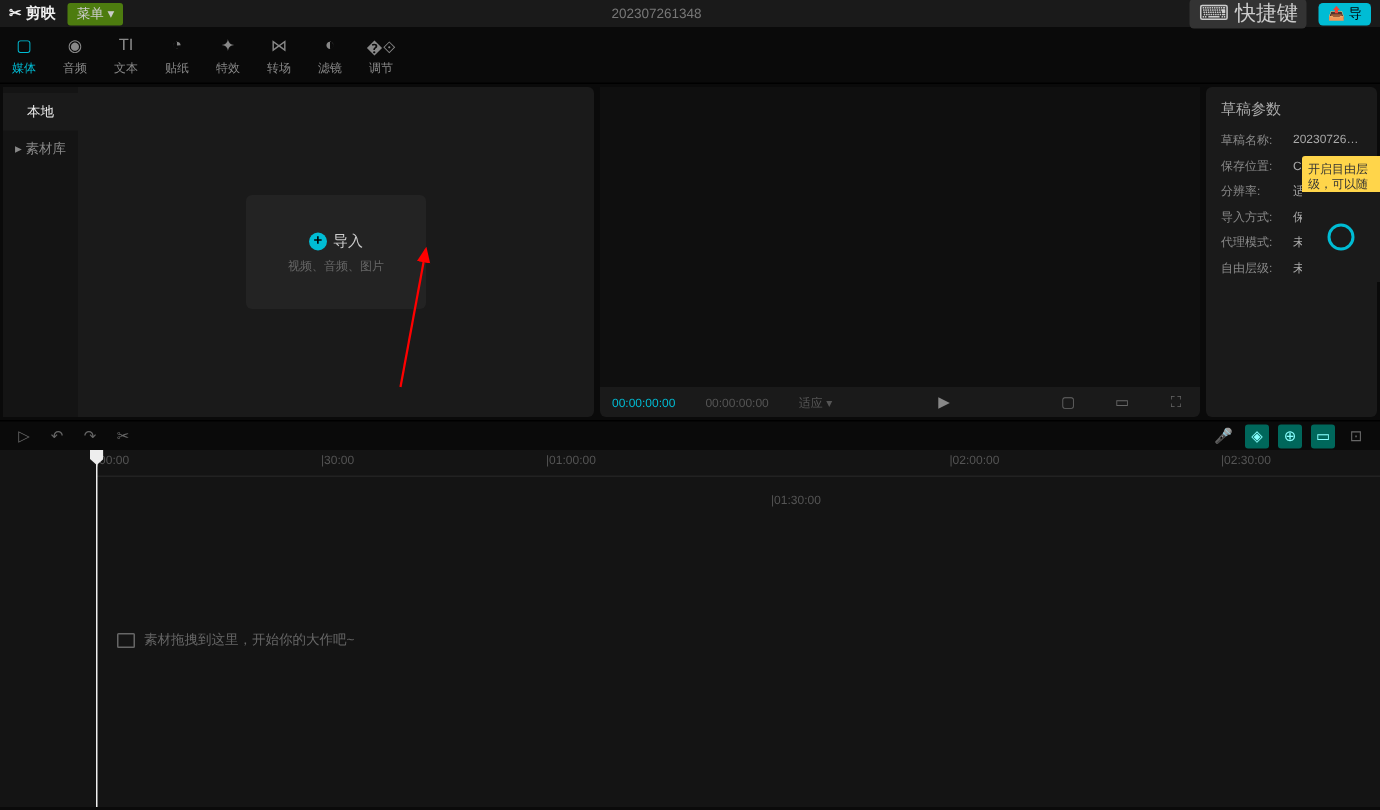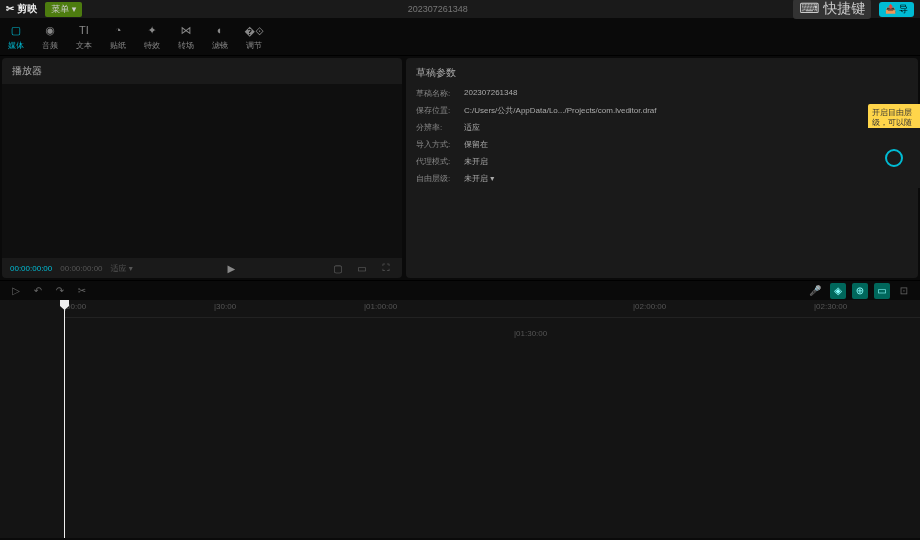--- a/index.html
+++ b/index.html
@@ -23,21 +23,21 @@
 .media-tab.active{color:#eee;background:#1a1a1a}
 .media-content{flex:1;display:flex;align-items:center;justify-content:center;position:relative}
 .import-box{width:120px;height:76px;background:#232323;border-radius:4px;display:flex;flex-direction:column;align-items:center;justify-content:center;gap:4px;cursor:pointer}
 .import-box .plus{width:12px;height:12px;background:#00bcd4;border-radius:50%;color:#000;display:flex;align-items:center;justify-content:center;font-size:10px;font-weight:bold}
 .import-box .main-txt{font-size:10px;color:#ccc;display:flex;align-items:center;gap:4px}
 .import-box .sub-txt{font-size:8px;color:#666}
 .arrow{position:absolute;pointer-events:none}
 .player-panel{width:400px;display:flex;flex-direction:column}
 .player-header{padding:6px 10px;font-size:10px;color:#aaa}
 .player-view{flex:1;background:#0f0f0f}
-.player-controls{height:20px;display:flex;align-items:center;padding:0 8px;gap:8px;color:#555;font-size:8px}
+.player-controls{height:20px;display:flex;align-items:center;padding:0 8px;gap:20px;color:#555;font-size:8px}
 .player-controls .time{}
 .player-controls .spacer{flex:1}
 .play-btn{cursor:pointer;font-size:10px;color:#888}
 .props-panel{flex:1;padding:8px 10px;font-size:9px;overflow:hidden}
 .props-panel .hdr{color:#aaa;font-size:10px;margin-bottom:8px}
 .prop-row{display:flex;margin-bottom:6px;color:#888}
 .prop-row .k{width:48px;color:#888;font-size:8px}
 .prop-row .v{flex:1;color:#aaa;font-size:8px;overflow:hidden;text-overflow:ellipsis;white-space:nowrap}
 .timeline-bar{height:20px;background:#0a0a0a;display:flex;align-items:center;padding:0 8px;gap:6px;border-top:1px solid #000}
 .tl-btn{width:16px;height:16px;display:flex;align-items:center;justify-content:center;color:#666;cursor:pointer;font-size:10px}
@@ -94,23 +94,45 @@
       <span class="ico">◐</span>
       <span class="lbl">滤镜</span>
     </div>
     <div class="tool-item">
       <span class="ico">�⟐</span>
       <span class="lbl">调节</span>
     </div>
   </div>
 
 <div class="main">
+  <div class="panel media-panel">
+    <div class="media-tabs">
+      <div class="media-tab active">本地</div>
+      <div class="media-tab">▸ 素材库</div>
+    </div>
+    <div class="media-content">
+      <div class="import-box">
+        <div class="main-txt">
+            <span class="plus">+</span>
+            <span>导入</span>
+          </div>
+        <div class="sub-txt">视频、音频、图片</div>
+      </div>
+      <svg class="arrow" style="left:160px;top:100px" width="80" height="110">
+        <defs>
+            <marker id="ah" markerWidth="8" markerHeight="8" refX="6" refY="3" orient="auto">
+              <path d="M0,0 L7,3 L0,6 Z" fill="#ff0000"></path>
+            </marker>
+          </defs>
+        <line x1="55" y1="100" x2="72" y2="8" stroke="#ff0000" stroke-width="1.5" marker-end="url(#ah)"></line>
+      </svg>
+    </div>
+  </div>
 
   <div class="panel player-panel">
-    <div class="player-header">播放器</div>
     <div class="player-view"></div>
     <div class="player-controls">
       <span class="time" style="color:#00bcd4">00:00:00:00</span>
       <span class="time">00:00:00:00</span>
       <span>适应 ▾</span>
       <span class="spacer"></span>
       <span class="play-btn">▶</span>
       <span class="spacer"></span>
       <span class="tl-btn">▢</span>
       <span class="tl-btn">▭</span>
@@ -165,18 +187,22 @@
 <div class="timeline">
   <div class="ruler" id="ruler">
       <span class="tick" style="left: 0px;">|00:00</span>
       <span class="tick" style="left: 150px;">|30:00</span>
       <span class="tick" style="left: 300px;">|01:00:00</span>
       <span class="tick" style="left: 450px; margin-top: 27px;">|01:30:00</span>
       <span class="tick" style="left: 569px;">|02:00:00</span>
       <span class="tick" style="left: 750px;">|02:30:00</span>
     </div>
   <div class="playhead"></div>
+  <div class="track-hint">
+    <span class="ico"></span>
+    <span>素材拖拽到这里，开始你的大作吧~</span>
+  </div>
 </div>
 
 <div class="tooltip">开启目由层级，可以随意放置轨道，更自由。</div>
 <div class="preview-thumb">
     <div class="circ"></div>
   </div>
 
 </body></html>

